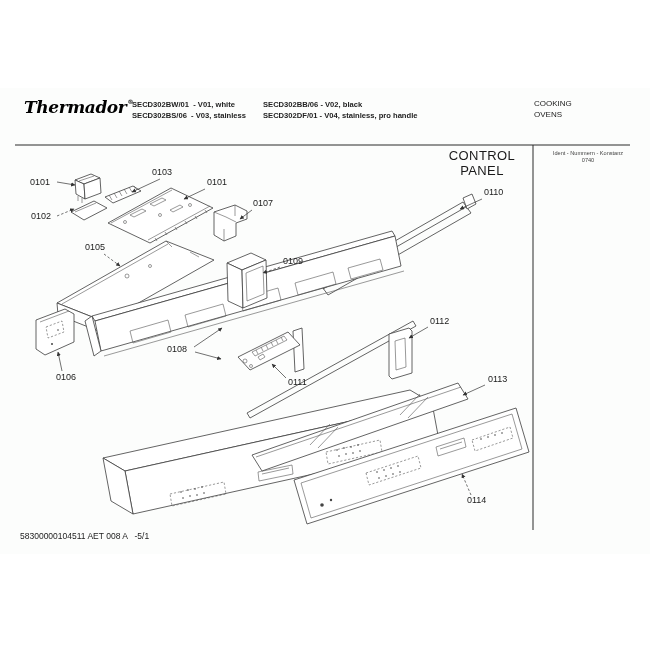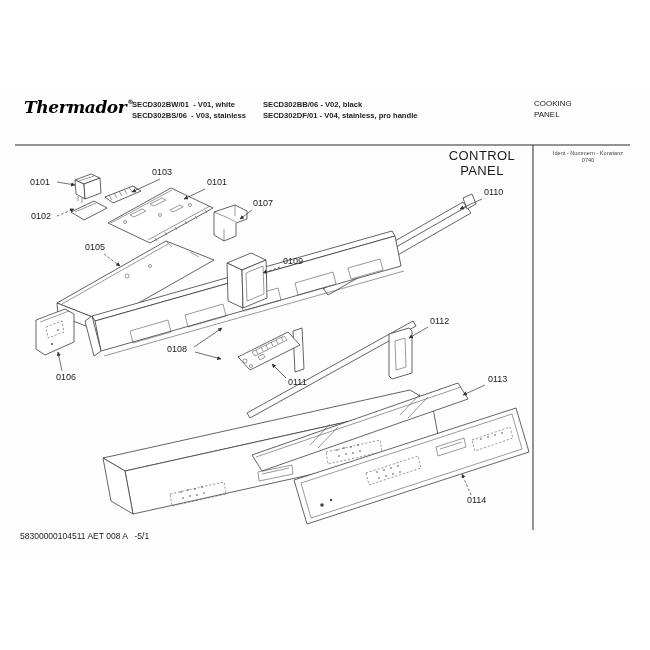--- a/index.html
+++ b/index.html
@@ -40,21 +40,21 @@
 
   <div class="models">
     <span>SECD302BW/01  - V01, white</span>
     <span>SECD302BB/06 - V02, black</span>
     <span>SECD302BS/06  - V03, stainless</span>
     <span>SECD302DF/01 - V04, stainless, pro handle</span>
   </div>
 
   <div class="category">
     <div>COOKING</div>
-    <div>PANEL</div>
+    <div>OVENS</div>
   </div>
 
   <div class="section-title">CONTROL PANEL</div>
 
   <div class="ident-note">
     <div>Ident - Nummern - Konstanz</div>
     <div>0740</div>
   </div>
 
   <div class="footer-code">58300000104511 AET 008 A   -5/1</div>

